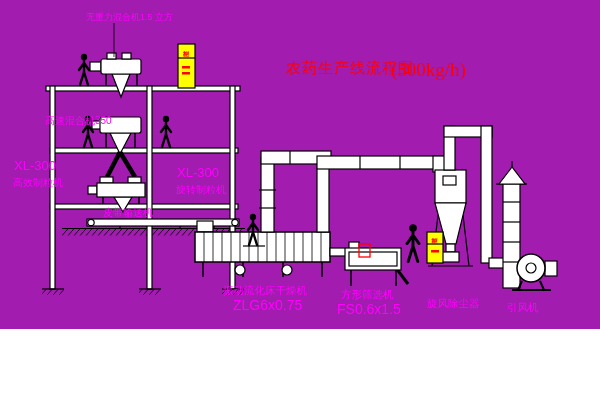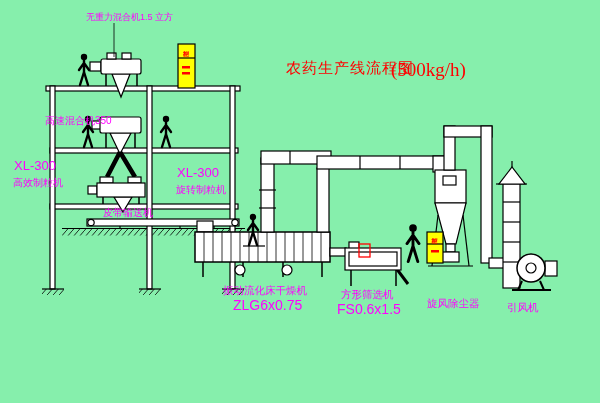--- a/index.html
+++ b/index.html
@@ -1,16 +1,16 @@
 <!DOCTYPE html>
 <html><head>
 <meta charset="utf-8">
 <style>
   html,body{margin:0;padding:0;background:#ffffff;}
-  #canvas{position:relative;width:600px;height:403px;background:#86efac;overflow:hidden;
+  #canvas{position:relative;width:600px;height:329px;background:#a21caf;overflow:hidden;
           font-family:"Liberation Sans",sans-serif;}
   svg{display:block;}
   .fw{fill:#ffffff;stroke:#000000;stroke-width:1.2;}
   .fw15{fill:#ffffff;stroke:#000000;stroke-width:1.5;}
   .ln{stroke:#000000;stroke-width:1.2;fill:none;}
   .ln15{stroke:#000000;stroke-width:1.5;fill:none;}
   .ln2{stroke:#000000;stroke-width:2;fill:none;}
   .ln3{stroke:#000000;stroke-width:3;fill:none;}
   .ln45{stroke:#000000;stroke-width:4.5;fill:none;}
   .thin{stroke:#000000;stroke-width:0.8;fill:none;}

